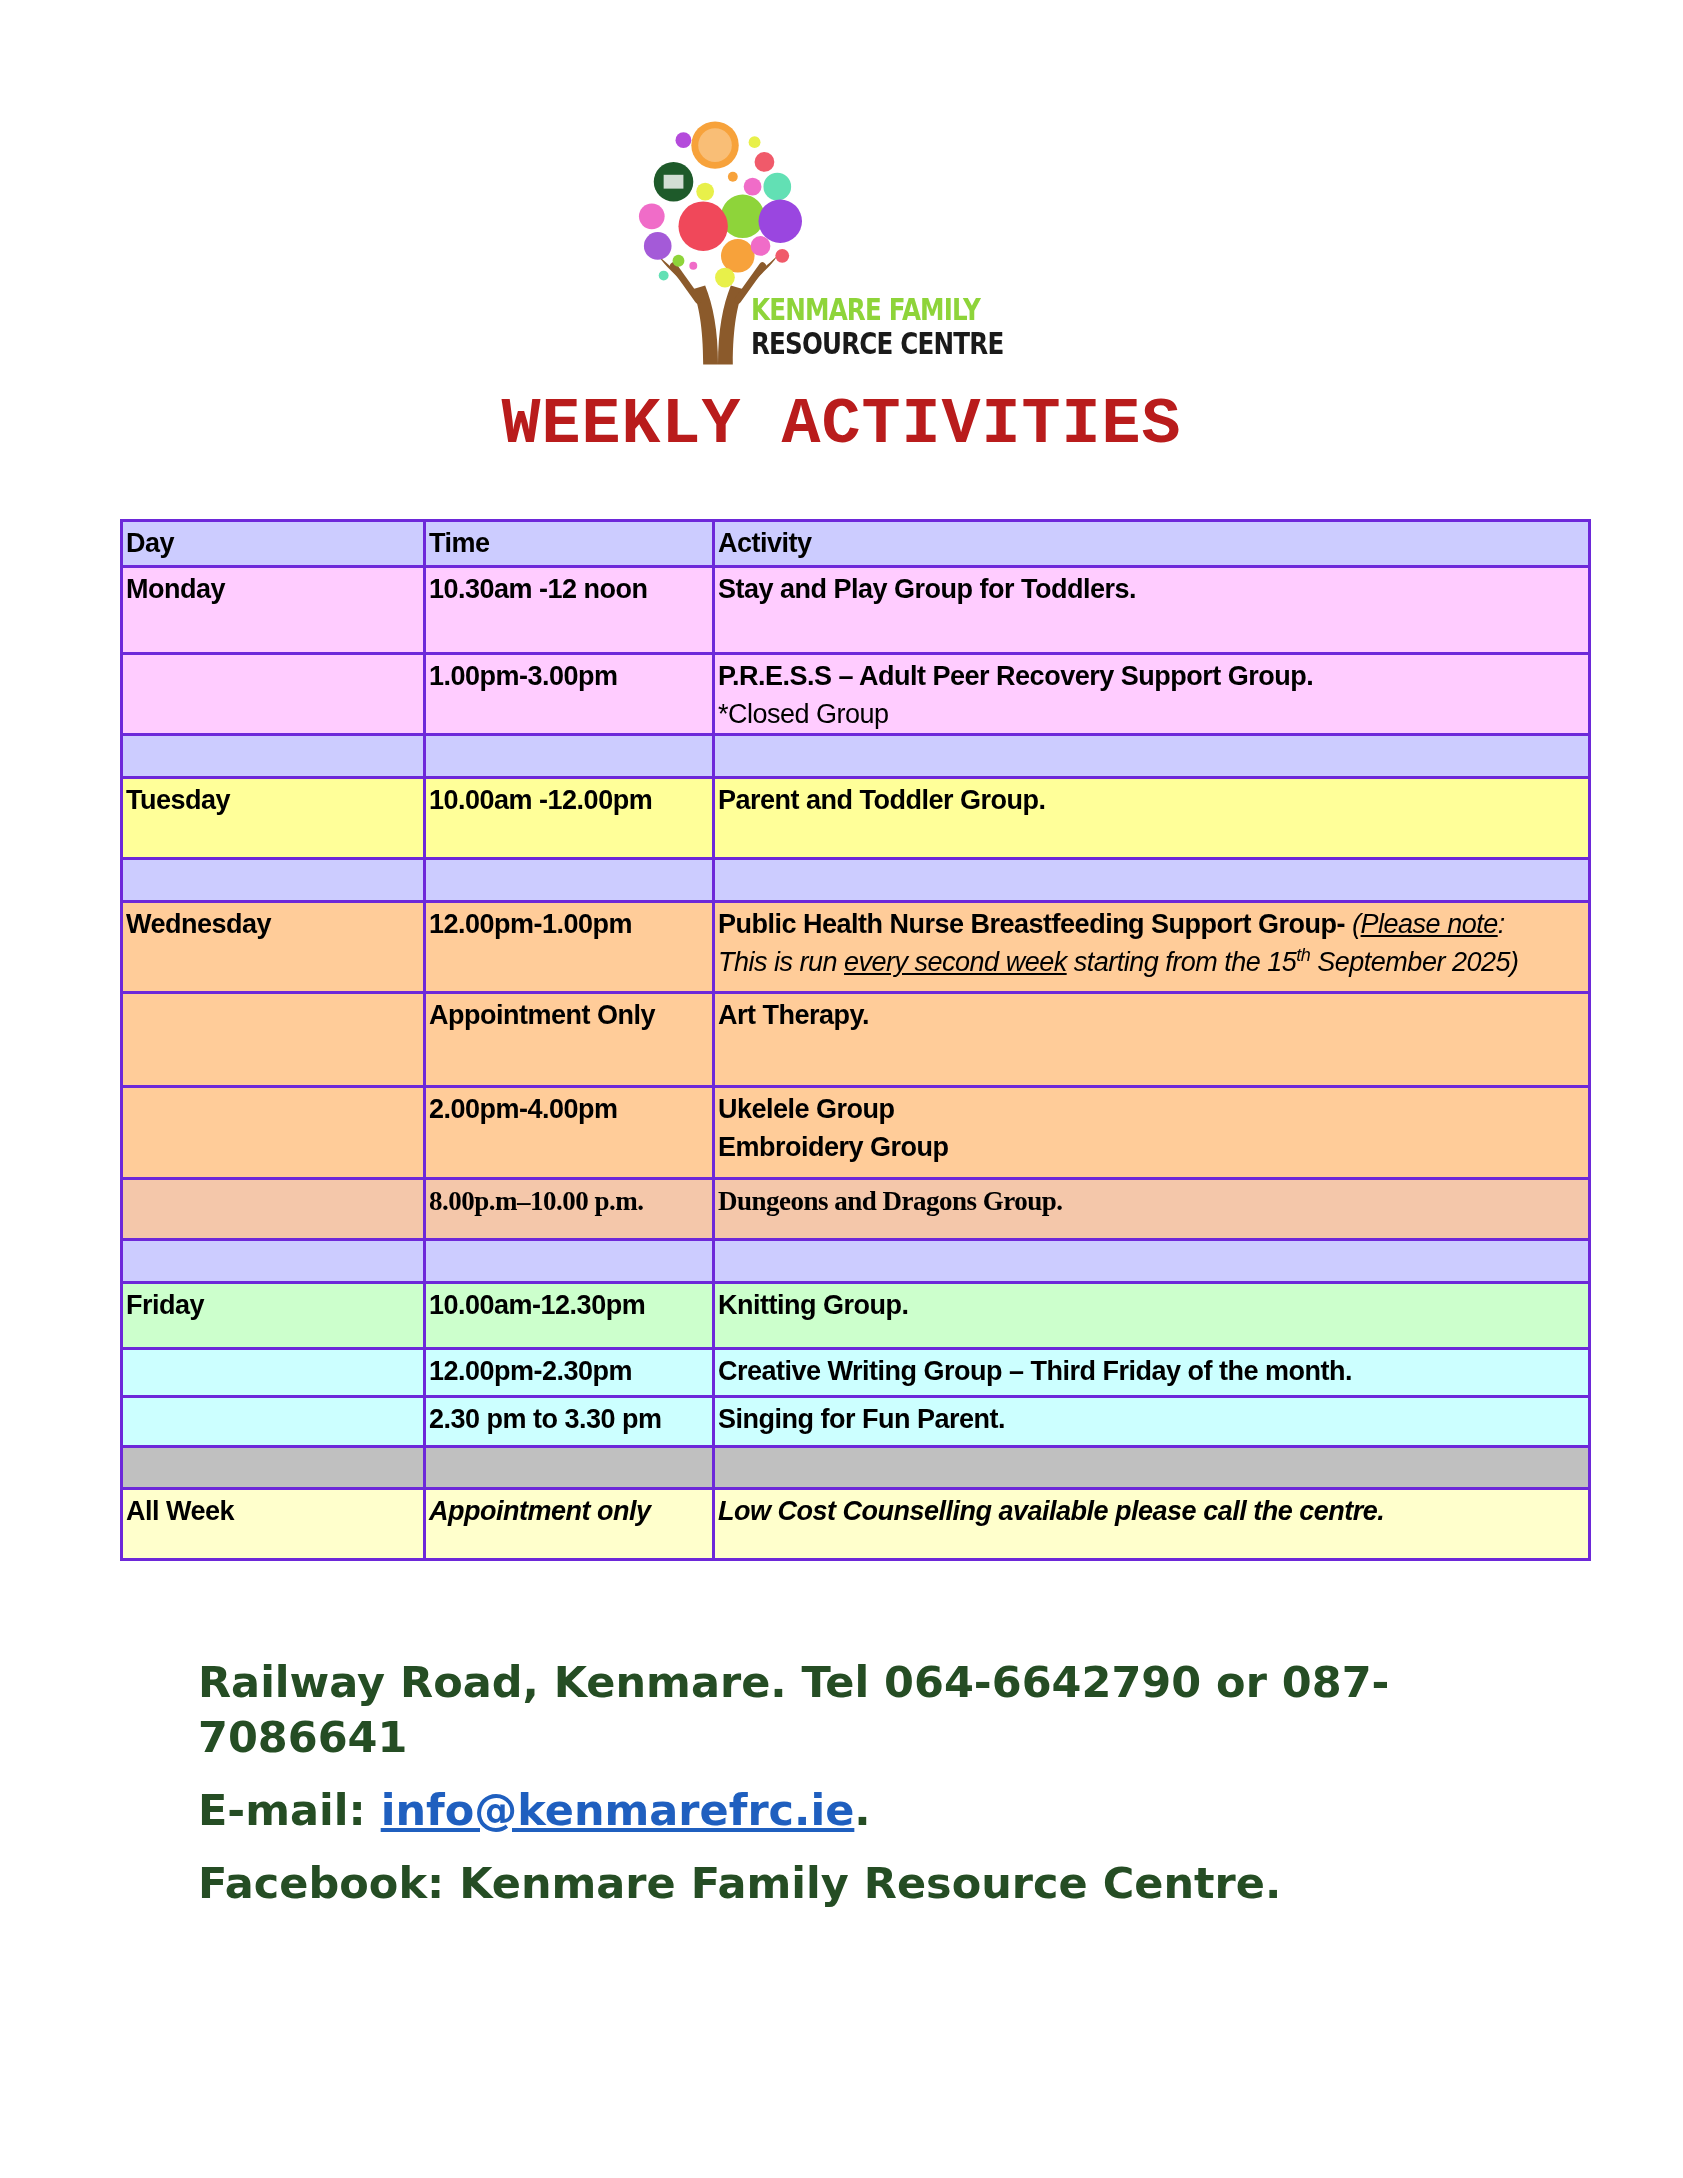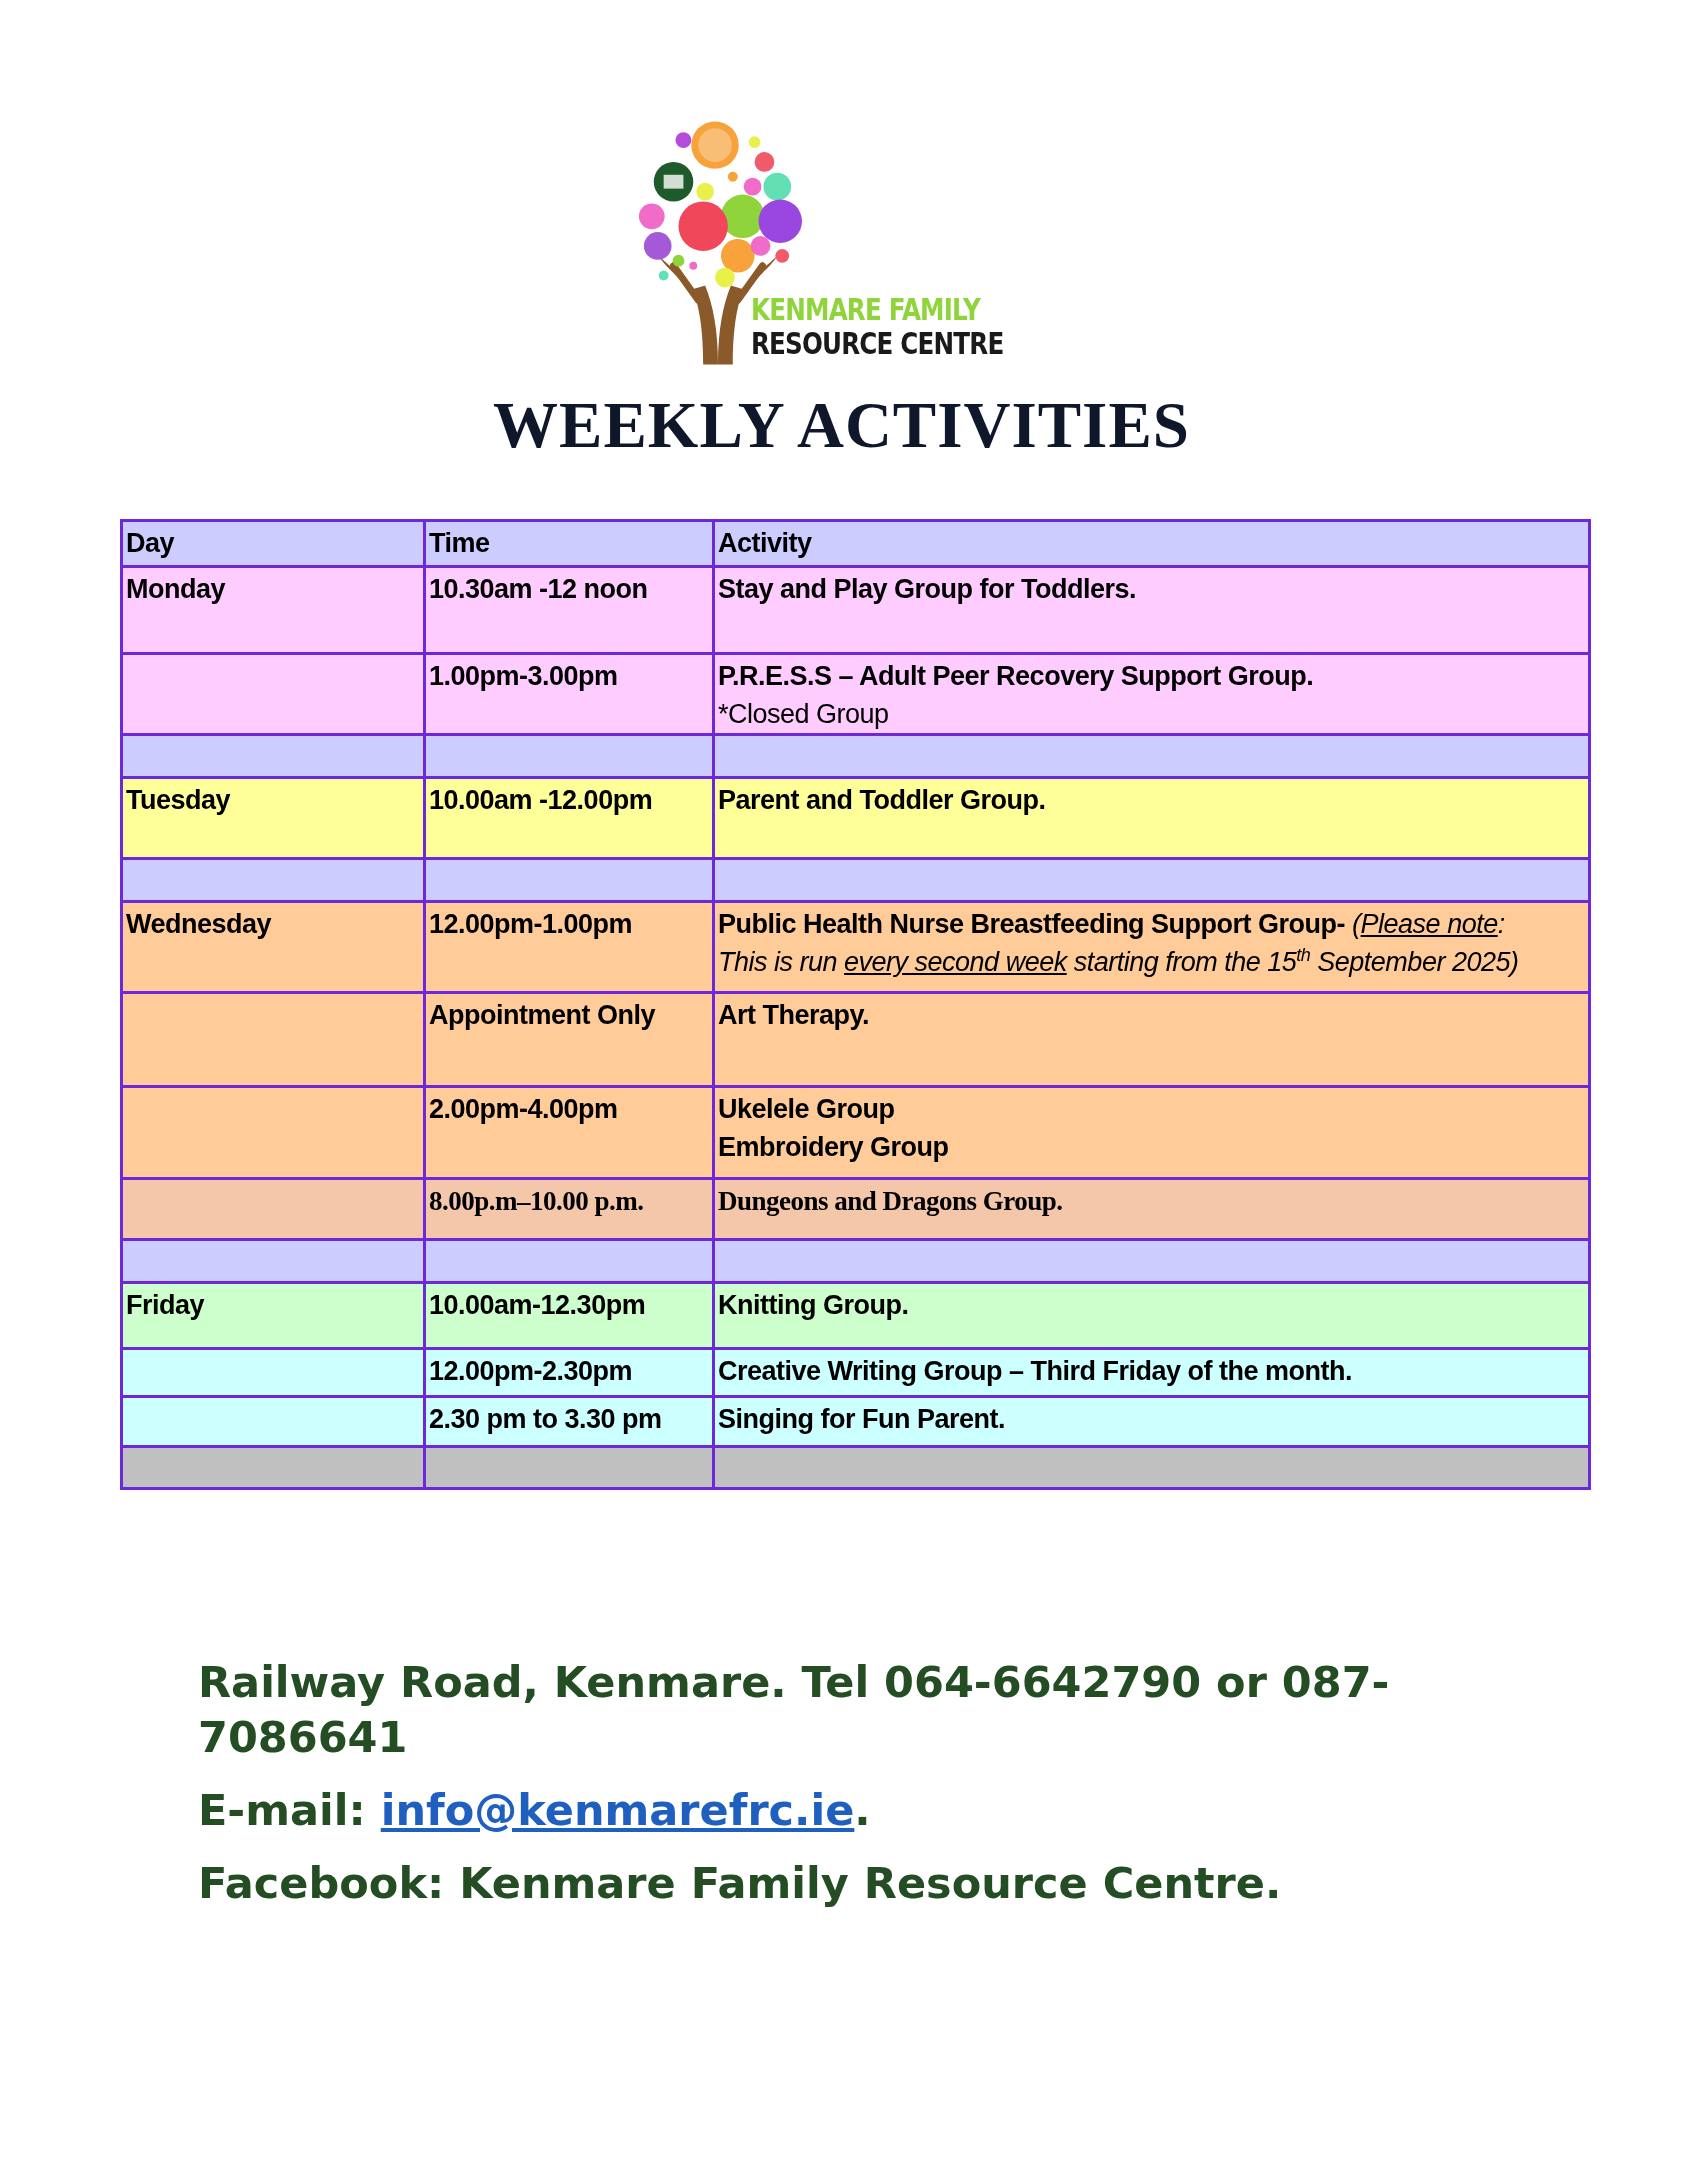--- a/index.html
+++ b/index.html
@@ -4,21 +4,21 @@
 <style>
   html, body { margin: 0; padding: 0; background: #ffffff; }
   body { width: 1683px; height: 2178px; position: relative; overflow: hidden; font-family: "Liberation Sans", sans-serif; }
 
   .logo { position: absolute; left: 634px; top: 117px; width: 396px; height: 248px; }
   .logo-tree { position: absolute; left: 0; top: 0; width: 168px; height: 248px; }
   .logo-text { position: absolute; left: 117px; top: 176px; font-family: "DejaVu Sans", sans-serif; font-weight: bold; letter-spacing: -1px; line-height: 34px; font-size: 30px; transform: scaleX(0.82); transform-origin: left top; }
   .logo-line1 { color: #8ed43a; display: block; white-space: nowrap; }
   .logo-line2 { color: #1a1a1a; display: block; white-space: nowrap; }
 
-  .title { position: absolute; left: 0; width: 1683px; top: 388px; text-align: center; font-family: Liberation Serif, serif; font-weight: bold; font-size: 65px; color: #0f172a; letter-spacing: 1px; margin: 0; }
+  .title { position: absolute; left: 0; width: 1683px; top: 388px; text-align: center; font-family: Liberation Mono, monospace; font-weight: bold; font-size: 65px; color: #b91c1c; letter-spacing: 1px; margin: 0; }
 
   table.schedule { position: absolute; left: 120px; top: 519px; width: 1468px; border-collapse: collapse; table-layout: fixed; font-family: "Liberation Sans", sans-serif; }
   table.schedule td, table.schedule th { border: 3px solid #6d28d9; vertical-align: top; padding: 2px 3px 0 3px; font-size: 27px; font-weight: bold; color: #000; text-align: left; line-height: 38px; letter-spacing: -0.5px; overflow: hidden; }
   table.schedule th { font-weight: bold; }
   col.c-day { width: 303px; }
   col.c-time { width: 289px; }
   col.c-act { width: 876px; }
 
   .note-italic { font-style: italic; font-weight: normal; }
   .u { text-decoration: underline; }
@@ -175,20 +175,25 @@
       <td>2.30 pm to 3.30 pm</td>
       <td>Singing for Fun Parent.</td>
     </tr>
 
     <tr style="background:#c0c0c0; height:42px;">
       <td></td>
       <td></td>
       <td></td>
     </tr>
 
+    <tr style="background:#ffffcc; height:71px;">
+      <td>All Week</td>
+      <td class="it">Appointment only</td>
+      <td class="it">Low Cost Counselling available please call the centre.</td>
+    </tr>
   </tbody>
 </table>
 
 <div class="footer">
   <p class="line-addr">Railway Road, Kenmare. Tel 064-6642790 or 087-7086641</p>
   <p class="line-email">
     <span>E-mail: </span><a href="mailto:info@kenmarefrc.ie">info@kenmarefrc.ie</a><span>.</span>
   </p>
   <p>Facebook: Kenmare Family Resource Centre.</p>
 </div>

